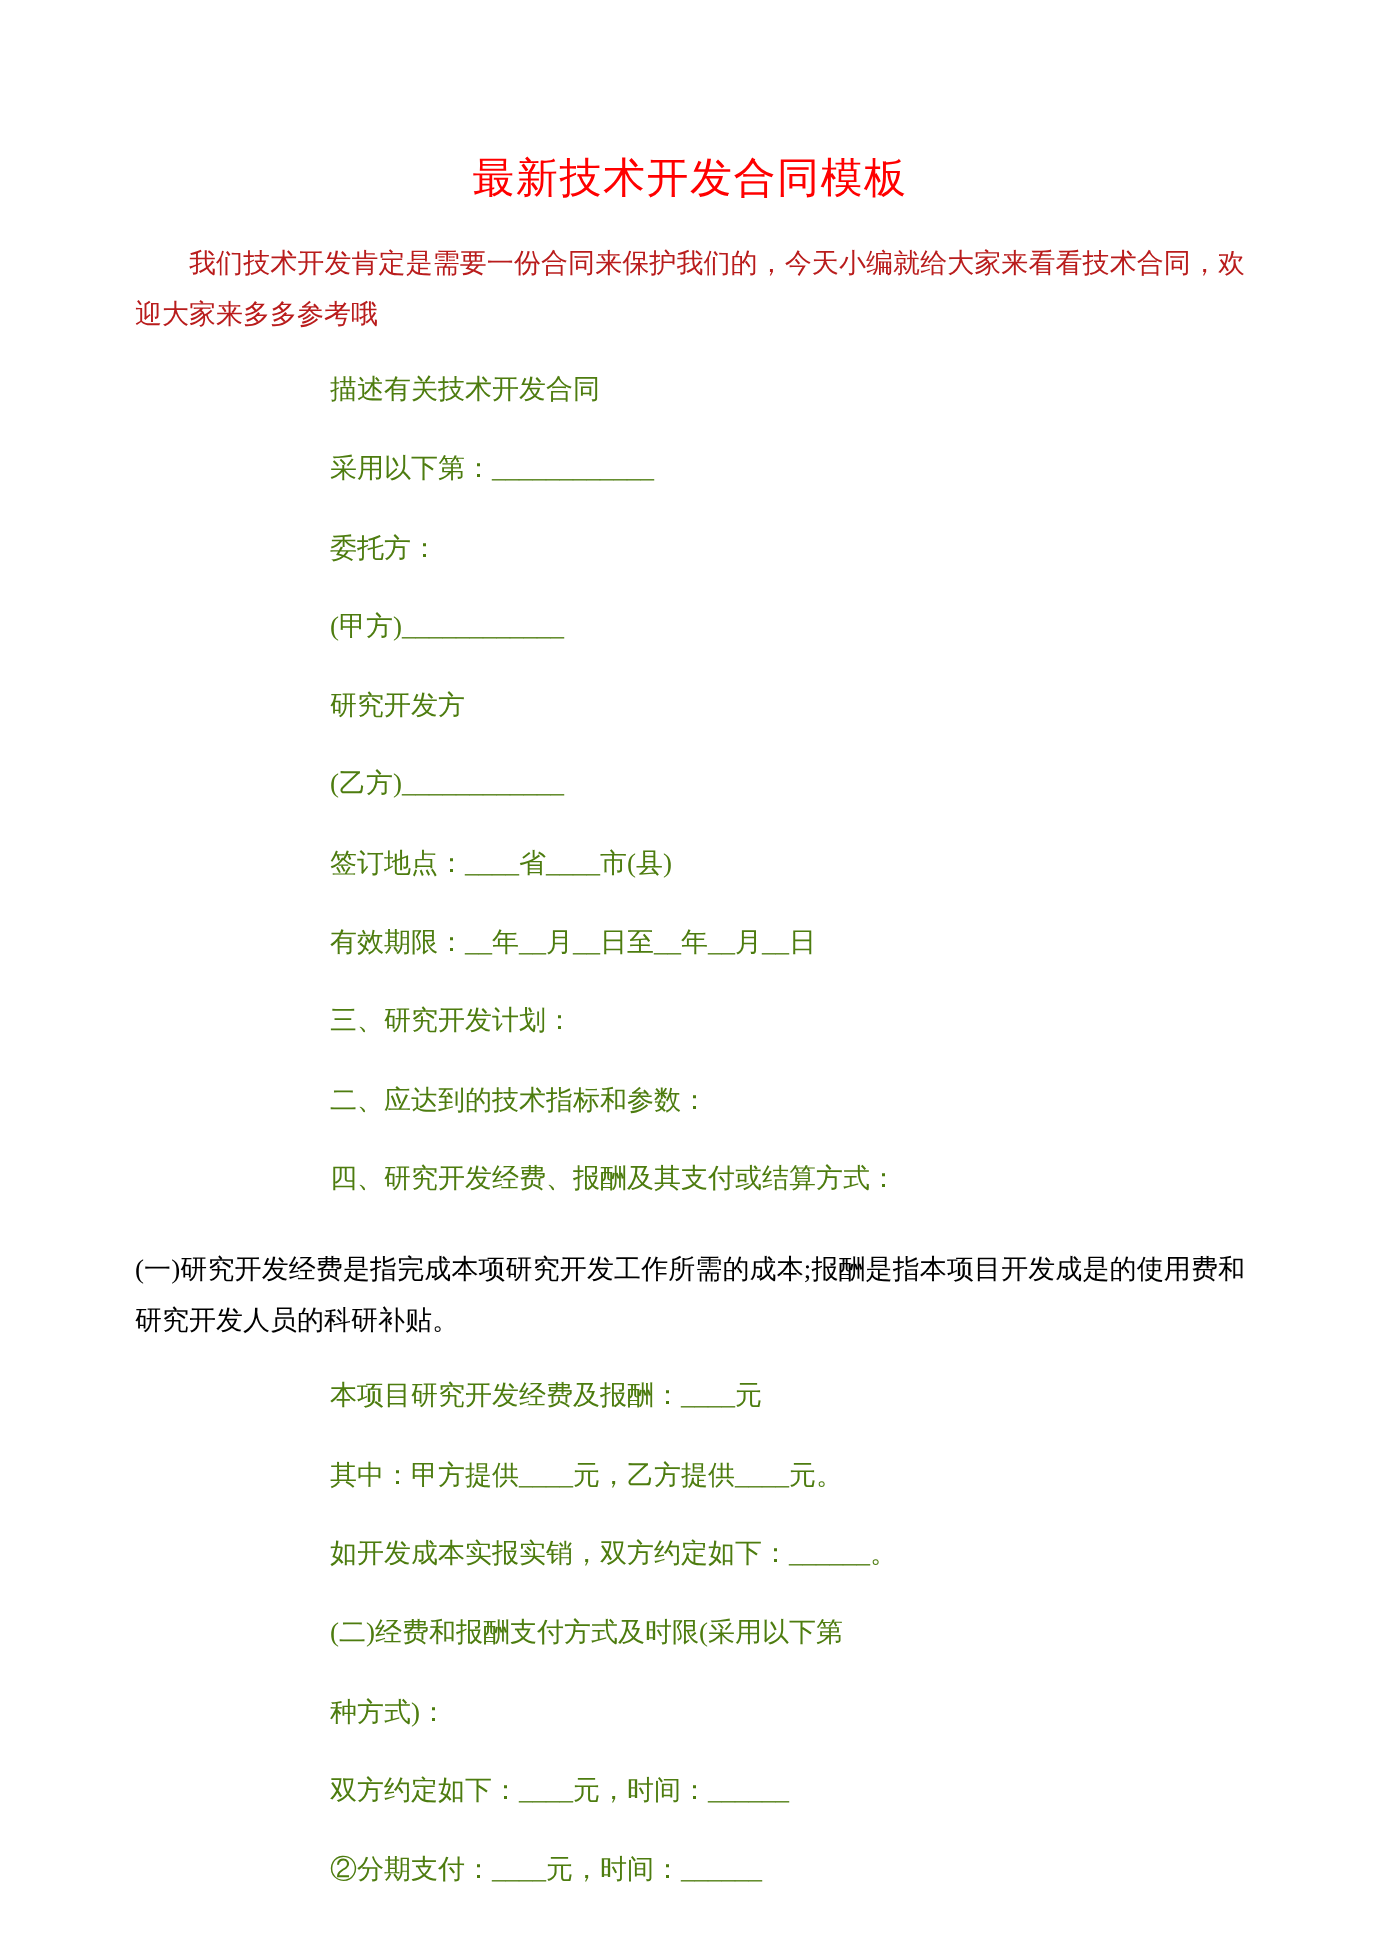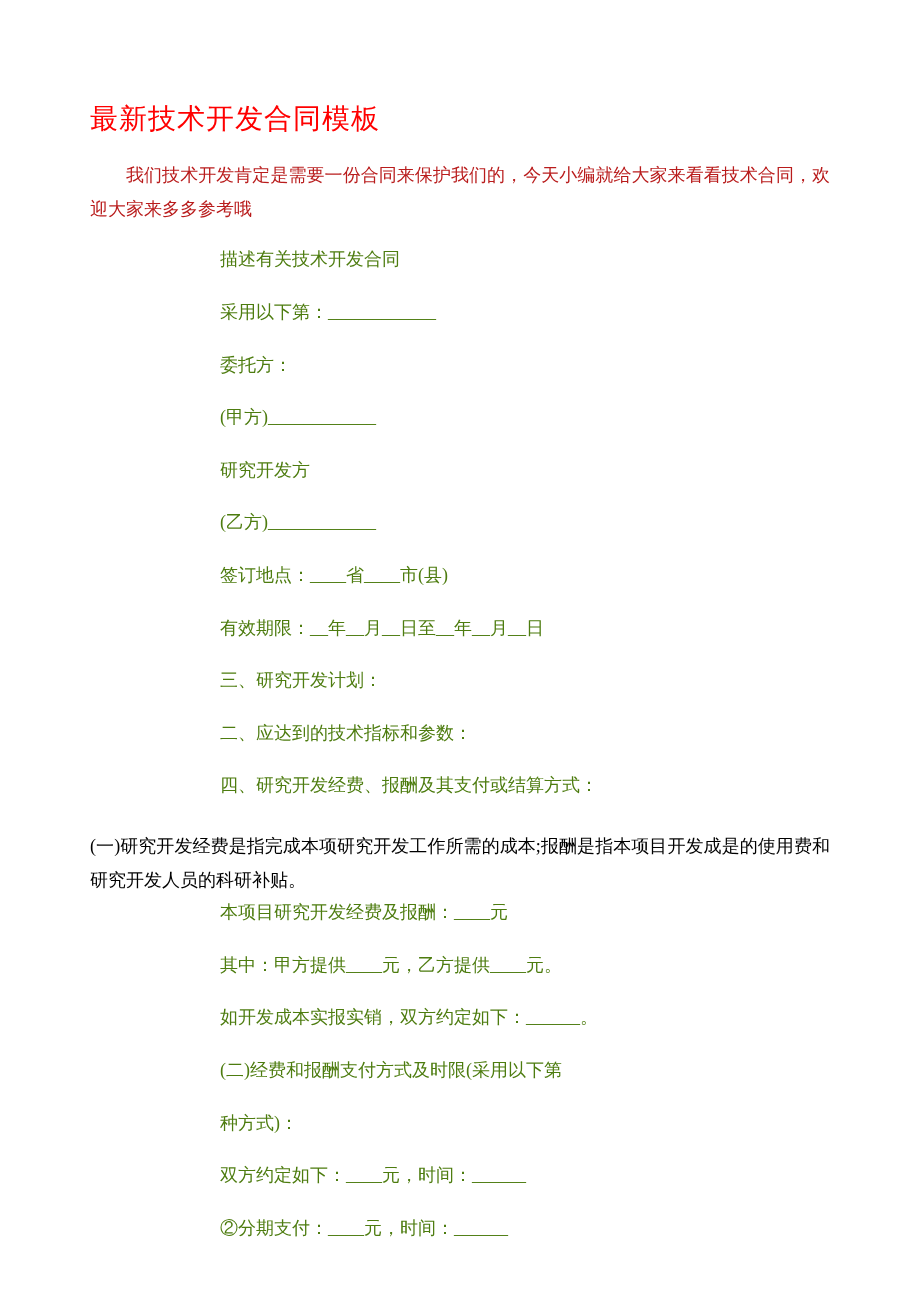--- a/index.html
+++ b/index.html
@@ -9,21 +9,21 @@
     }
     body {
       background: #ffffff;
       font-family: "SimSun", "宋体", serif;
       width: 920px;
       height: 1302px;
       padding: 100px 90px 100px 90px;
       position: relative;
     }
     .title {
-      text-align: left;
+      text-align: center;
       color: #ff0000;
       font-size: 28px;
       font-weight: normal;
       font-family: "SimSun", "宋体", serif;
       margin-bottom: 20px;
       letter-spacing: 1px;
     }
     .intro {
       font-size: 18px;
       color: #b91c1c;
@@ -39,20 +39,21 @@
       font-size: 18px;
       color: #4d7c0f;
       line-height: 1.7;
       margin-bottom: 22px;
     }
     .full-width-para {
       font-size: 18px;
       color: #000;
       line-height: 1.9;
       margin-top: 28px;
+      margin-bottom: 18px;
       text-align: justify;
     }
   </style>
 </head>
 <body>
 
 <h1 class="title">最新技术开发合同模板</h1>
 
 <p class="intro">我们技术开发肯定是需要一份合同来保护我们的，今天小编就给大家来看看技术合同，欢迎大家来多多参考哦</p>
 

